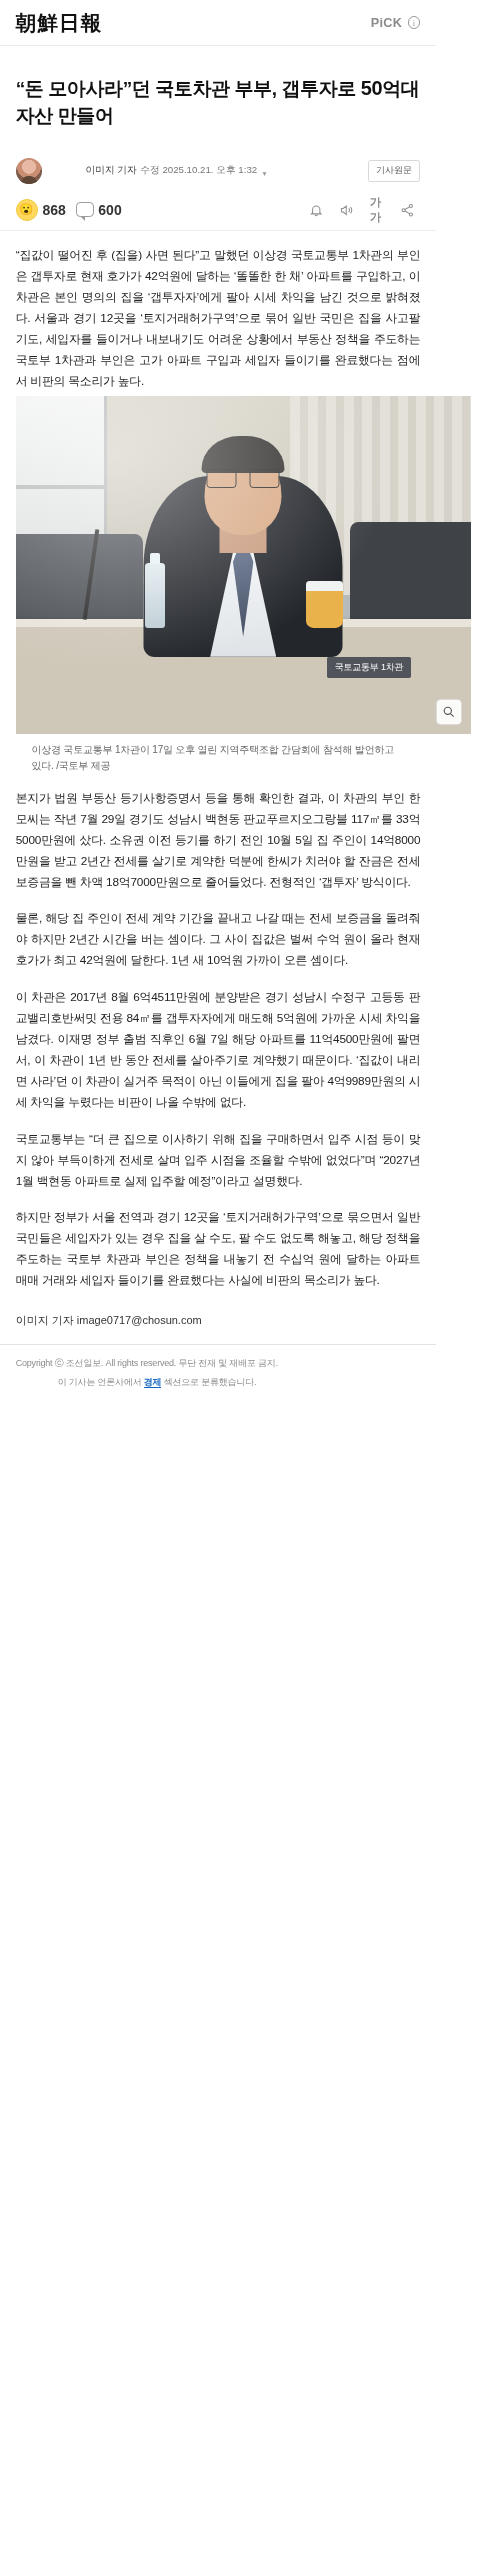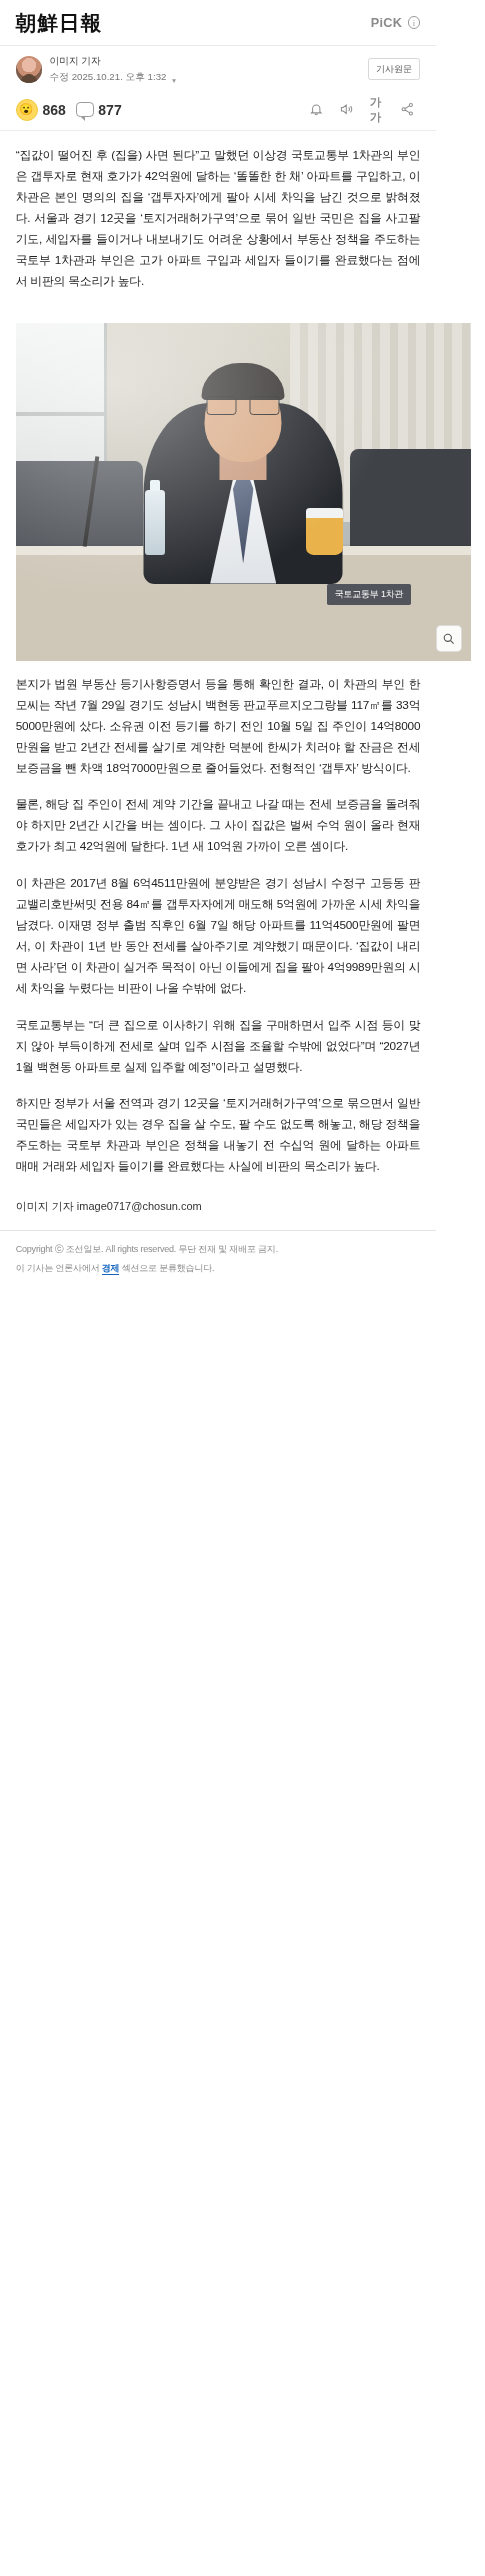--- a/index.html
+++ b/index.html
@@ -67,21 +67,21 @@
     width: 26.6px; height: 26.6px; border-radius: 50%;
     background: radial-gradient(circle at 50% 34%, #e8b9a4 0 32%, #c98e72 33% 55%, #7d5c4b 56% 100%);
     position: relative; overflow:hidden; flex: 0 0 auto;
   }
   .avatar:after{
     content:"";
     position:absolute; left:3.6px; right:3.6px; bottom:-7.3px; height:15.7px;
     border-radius:50% 50% 0 0 / 100% 100% 0 0;
     background:#5d4636;
   }
-  .byline-texts { display:flex; flex-direction: column; gap: 3.6px; }
+  .byline-texts { display:flex; flex-direction: row; gap: 3.6px; margin-left: 36px; }
   .reporter { font-size: 9.7px; color: #444; }
   .pubrow { display:flex; align-items:flex-end; gap: 4.2px; }
   .pubdate { font-size: 9.7px; color: #777; }
   .chev { font-size: 6.6px; color: #999; }
   .origin-btn {
     margin-left: 9.7px;
     border: 0.6px solid #d8d8d8;
     border-radius: 2.4px;
     background:#fff;
     color:#555;
@@ -128,21 +128,21 @@
   
   .body { padding: 13.3px 15.7px 0 15.7px; }
   .body p {
     font-size: 11.8px;
     line-height: 1.78;
     color: #222;
     margin: 0 0 15.7px 0;
     letter-spacing: -0.2px;
     text-align: justify;
   }
-  .body p.lead { margin-bottom: 31px; }
+  .body p.lead { margin-bottom: 4px; }
 
   
   figure { margin: 2.4px 0 13.3px 0; }
   .photo {
     position: relative;
     width: 455px;
     height: 338px;
     margin: 0 auto;
     overflow: hidden;
     background: linear-gradient(180deg,#cfd6d8 0%, #b9c2c6 45%, #9aa5aa 100%);
@@ -278,39 +278,40 @@
   }
   .footer {
     border-top: 0.6px solid #e4e4e4;
     padding: 11px 15.7px 15.7px 15.7px;
   }
   .copy {
     font-size: 9px; color: #8b8b8b; line-height:1.6; letter-spacing:-0.2px;
   }
   .section-note {
     margin-top: 6px;
-    font-size: 9px; color: #8b8b8b; letter-spacing:-0.2px;
+    font-size: 9px; color: #8b8b8b; letter-spacing:-0.2px;margin-left:42px;
   }
   .section-note .sec {
     color:#1566c0; font-weight:700; border-bottom:0.6px solid #1566c0; padding-bottom:0.6px;
   }
 </style>
 </head>
 <body>
 
 <div class="page">
 
   <div class="topbar">
     <div class="brand">朝鮮日報</div>
     <div class="topbar-right">
       <div class="pick-label">PiCK</div>
       <div class="info-circle">i</div>
     </div>
   </div>
 
+  <h1 class="headline"><span>“돈 모아사라”던 국토차관 부부, 갭투자로 </span><span class="big">50</span><span>억대 자산 만들어</span></h1>
 
   <div class="byline">
     <div class="avatar"></div>
     <div class="byline-texts">
       <div class="reporter">이미지 기자</div>
       <div class="pubrow">
         <span class="pubdate">수정 2025.10.21. 오후 1:32</span>
         <span class="chev">▼</span>
       </div>
     </div>
@@ -319,21 +320,21 @@
     </div>
   </div>
 
   <div class="reactbar">
     <div class="react-group">
       <div class="emoji-badge">😮</div>
       <div class="react-count">868</div>
     </div>
     <div class="react-group">
       <div class="comment-ico"></div>
-      <div class="react-count">877</div>
+      <div class="react-count">600</div>
     </div>
     <div class="spacer"></div>
     <div class="iconbtn">
       <svg width="14.5" height="14.5" viewBox="0 0 24 24" fill="none" stroke="currentColor" stroke-width="1.7">
         <path d="M6 16v-5a6 6 0 0 1 12 0v5l2 2H4l2-2z"></path>
           <path d="M10 19a2 2 0 0 0 4 0"></path>
       </svg>
     </div>
     <div class="iconbtn">
       <svg width="14.5" height="14.5" viewBox="0 0 24 24" fill="none" stroke="currentColor" stroke-width="1.7">
@@ -380,20 +381,21 @@
         <div class="ph-mic"></div>
         <div class="ph-glare"></div>
         <div class="nameplate">국토교통부 1차관</div>
         <div class="zoom-btn">
           <svg width="13.3" height="13.3" viewBox="0 0 24 24" fill="none" stroke="#555" stroke-width="2">
             <circle cx="10.5" cy="10.5" r="6.5"></circle>
               <path d="M15.5 15.5 21 21"></path>
           </svg>
         </div>
       </div>
+      <figcaption>이상경 국토교통부 1차관이 17일 오후 열린 지역주택조합 간담회에 참석해 발언하고 있다. /국토부 제공</figcaption>
     </figure>
 
     <p>본지가 법원 부동산 등기사항증명서 등을 통해 확인한 결과, 이 차관의 부인 한모씨는 작년 7월 29일 경기도 성남시 백현동 판교푸르지오그랑블 117㎡를 33억5000만원에 샀다. 소유권 이전 등기를 하기 전인 10월 5일 집 주인이 14억8000만원을 받고 2년간 전세를 살기로 계약한 덕분에 한씨가 치러야 할 잔금은 전세 보증금을 뺀 차액 18억7000만원으로 줄어들었다. 전형적인 ‘갭투자’ 방식이다.</p>
     <p>물론, 해당 집 주인이 전세 계약 기간을 끝내고 나갈 때는 전세 보증금을 돌려줘야 하지만 2년간 시간을 버는 셈이다. 그 사이 집값은 벌써 수억 원이 올라 현재 호가가 최고 42억원에 달한다. 1년 새 10억원 가까이 오른 셈이다.</p>
     <p>이 차관은 2017년 8월 6억4511만원에 분양받은 경기 성남시 수정구 고등동 판교밸리호반써밋 전용 84㎡를 갭투자자에게 매도해 5억원에 가까운 시세 차익을 남겼다. 이재명 정부 출범 직후인 6월 7일 해당 아파트를 11억4500만원에 팔면서, 이 차관이 1년 반 동안 전세를 살아주기로 계약했기 때문이다. ‘집값이 내리면 사라’던 이 차관이 실거주 목적이 아닌 이들에게 집을 팔아 4억9989만원의 시세 차익을 누렸다는 비판이 나올 수밖에 없다.</p>
     <p>국토교통부는 “더 큰 집으로 이사하기 위해 집을 구매하면서 입주 시점 등이 맞지 않아 부득이하게 전세로 살며 입주 시점을 조율할 수밖에 없었다”며 “2027년 1월 백현동 아파트로 실제 입주할 예정”이라고 설명했다.</p>
     <p>하지만 정부가 서울 전역과 경기 12곳을 ‘토지거래허가구역’으로 묶으면서 일반 국민들은 세입자가 있는 경우 집을 살 수도, 팔 수도 없도록 해놓고, 해당 정책을 주도하는 국토부 차관과 부인은 정책을 내놓기 전 수십억 원에 달하는 아파트 매매 거래와 세입자 들이기를 완료했다는 사실에 비판의 목소리가 높다.</p>
   </div>
 
   <div class="reporter-mail">이미지 기자 image0717@chosun.com</div>

